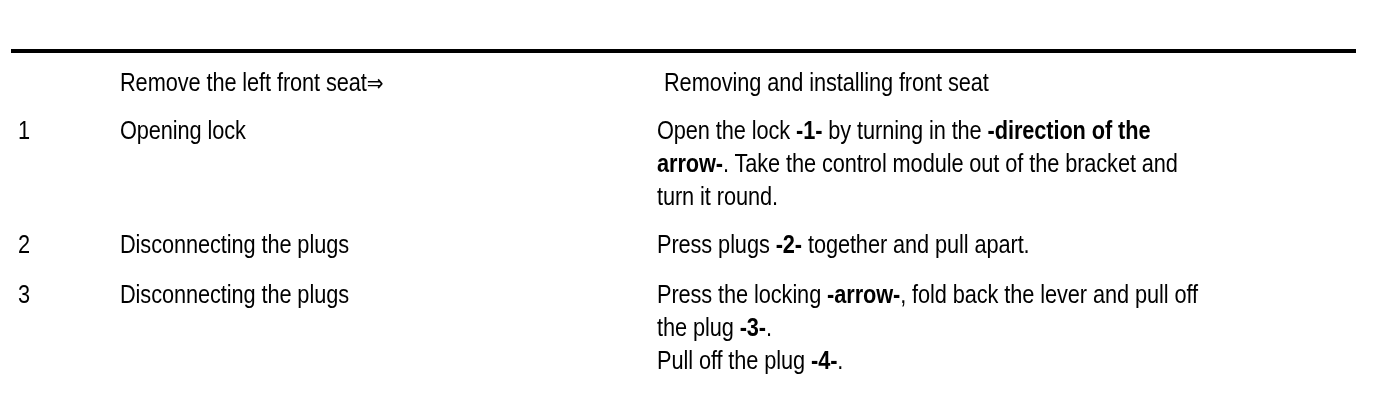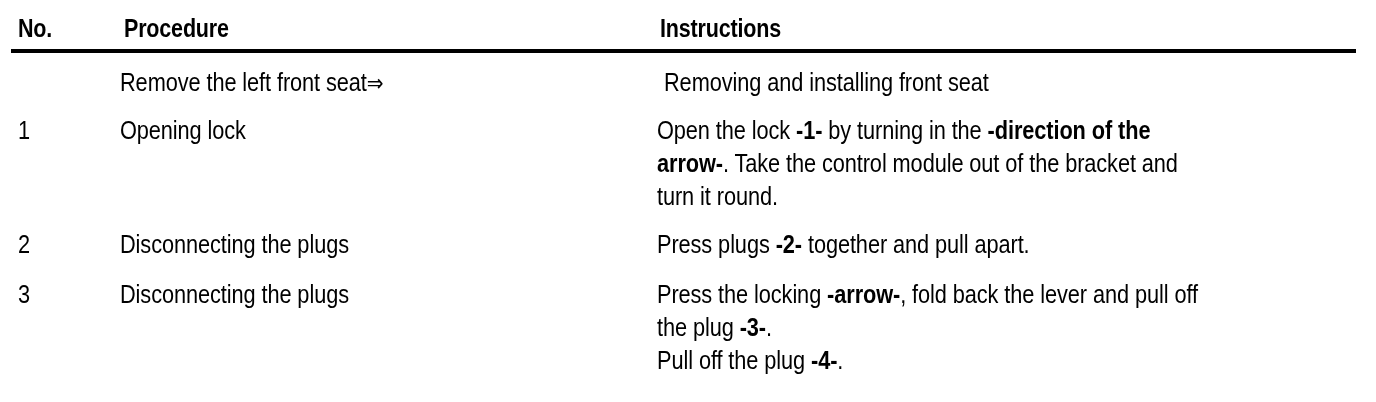--- a/index.html
+++ b/index.html
@@ -102,25 +102,20 @@
   .arrow-glyph {
     font-family: "DejaVu Sans", sans-serif;
     font-size: 23px;
   }
 </style>
 </head>
 <body>
 
 <div class="page">
 
-  <div class="table-header">
-    <div class="hdr-cell hdr-no">No.</div>
-    <div class="hdr-cell hdr-procedure">Procedure</div>
-    <div class="hdr-cell hdr-instr">Instructions</div>
-  </div>
 
   <div class="header-rule"></div>
 
   <div class="row row-seat">
     <div class="cell cell-no"></div>
     <div class="cell cell-proc">
       <span>Remove the left front seat</span><span class="arrow-glyph">⇒</span>
     </div>
     <div class="cell cell-instr indented">
         <div class="nowrap"><span>Removing and installing front seat</span></div>

